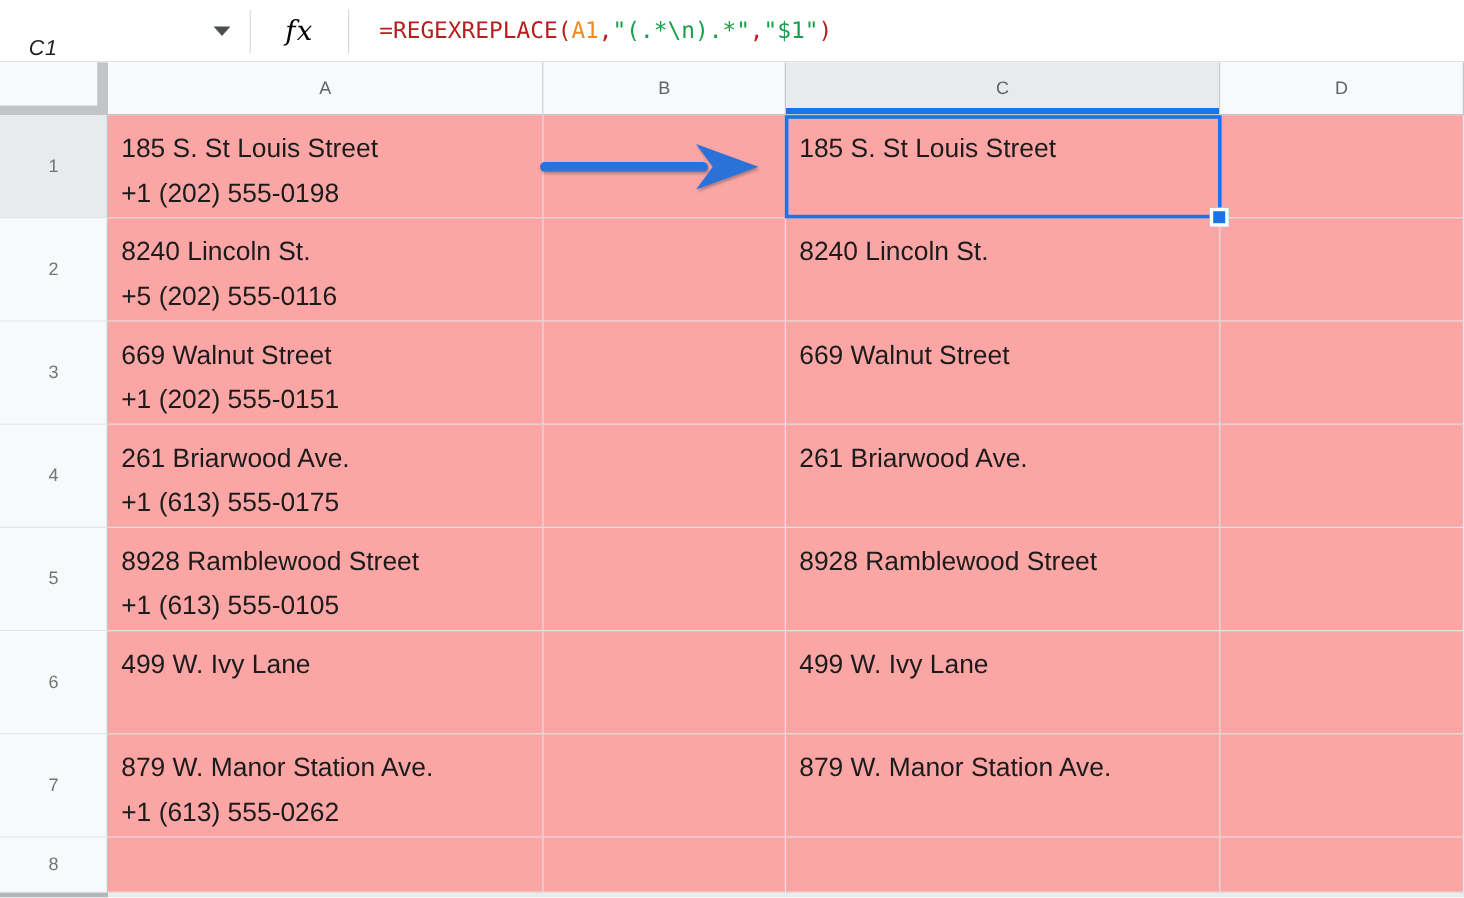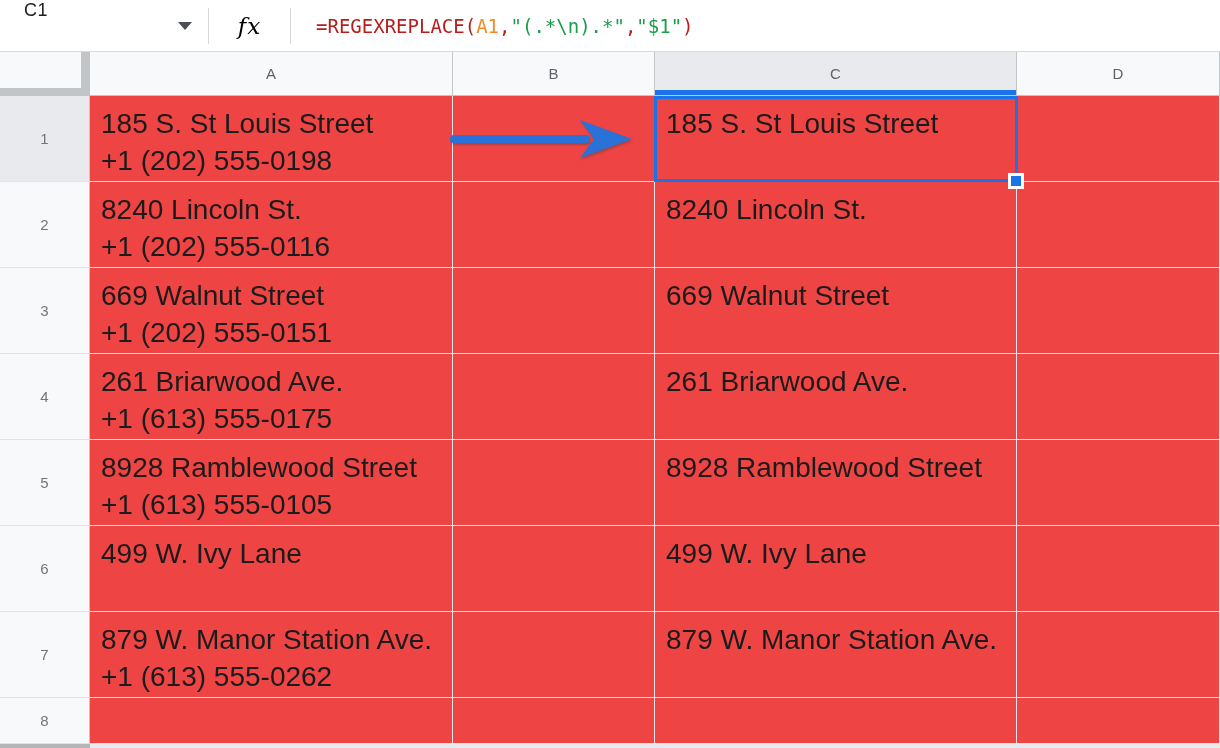--- a/index.html
+++ b/index.html
@@ -13,23 +13,24 @@
   
   .toolbar {
     position: absolute; top: 0; left: 0;
     width: 1220px; height: 52px;
     background: #fff;
     border-bottom: 1px solid #d8dbde;
     display: flex; align-items: center;
   }
   .namebox {
     width: 208px; height: 100%;
-    display: flex; align-items: flex-start;
+    display: flex; align-items: flex-end;
     position: relative;
     cursor: text;
+    font-style: italic;
   }
   .namebox-value {
     margin-left: 24px;
     font-size: 18px; color: #202124; letter-spacing: .5px;
   }
   .namebox-caret {
     position: absolute; left: 178px; top: 22px;
     width: 0; height: 0;
     border-left: 7px solid transparent;
     border-right: 7px solid transparent;
@@ -76,25 +77,25 @@
     background: #e8eaed;
     box-shadow: inset 0 -5px 0 0 var(--accent, #1a73e8);
   }
   .hdr.rowh {
     border-right: 1px solid #c3c6c9;
     border-bottom: 1px solid #e2e3e4;
     color: #757575;
   }
   .hdr.rowh.sel { background: #e8eaed; }
   .cell {
-    background: #ef4444;
+    background: #fca5a5;
     border-right: 1px solid #e2e3e4;
     border-bottom: 1px solid #e2e3e4;
     padding: 9px 12px 0 11px;
-    font-size: 28px; line-height: 37px; color: #1b1b1b;
+    font-size: 22px; line-height: 37px; color: #1b1b1b;
     white-space: nowrap; overflow: hidden;
     cursor: cell;
   }
   .cell span { display: block; }
 
   
   .selection-box {
     position: absolute; left: 654px; top: 96px;
     width: 364px; height: 86px;
     border: 3px solid var(--accent, #1a73e8);
@@ -145,21 +146,21 @@
     </div>
   <div class="cell"></div>
   <div class="cell">
       <span>185 S. St Louis Street</span>
     </div>
   <div class="cell"></div>
 
   <div class="hdr rowh">2</div>
   <div class="cell">
       <span>8240 Lincoln St.</span>
-      <span>+1 (202) 555-0116</span>
+      <span>+5 (202) 555-0116</span>
     </div>
   <div class="cell"></div>
   <div class="cell">
       <span>8240 Lincoln St.</span>
     </div>
   <div class="cell"></div>
 
   <div class="hdr rowh">3</div>
   <div class="cell">
       <span>669 Walnut Street</span>

